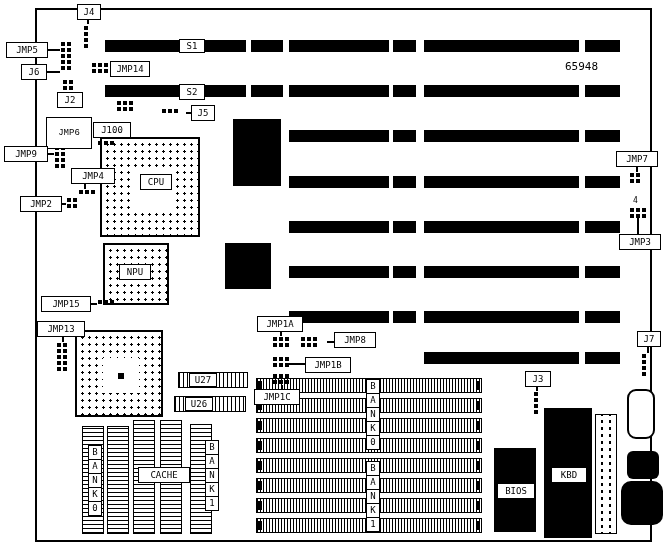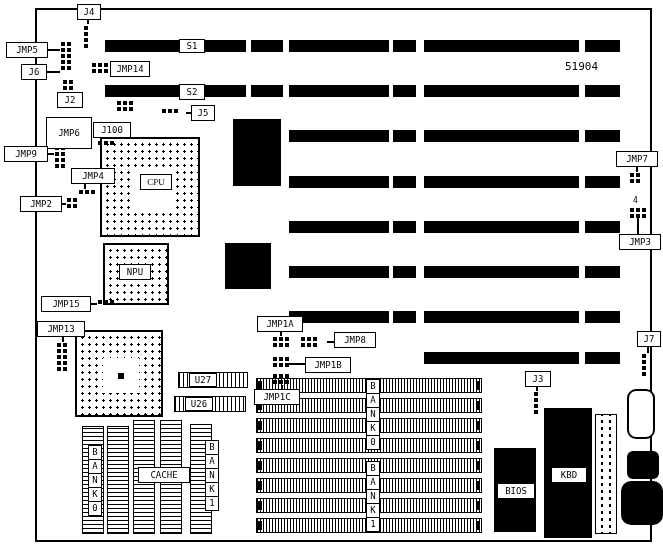--- a/index.html
+++ b/index.html
@@ -47,21 +47,21 @@
     background-image: radial-gradient(circle, #000 1.2px, transparent 1.4px);
     background-size: 8px 7px; background-position: 2px 3px; z-index: 1; }
   .round-black { position: absolute; background: #000; z-index: 1; }
   .round-outline { position: absolute; border: 2px solid #000; background: #fff; z-index: 1; }
 </style>
 </head>
 <body>
 
 <div id="stage">
   <div id="board"></div>
-  <div class="plain-text" style="left:565px; top:60px;">51904</div>
+  <div class="plain-text" style="left:565px; top:60px;">65948</div>
   <div class="plain-text small" style="left:633px; top:196px;">4</div>
 <div class="slot" style="left: 105px; top: 40px; width: 178px; height: 12px;"></div>
     <div class="slot" style="left: 289px; top: 40px; width: 127px; height: 12px;"></div>
     <div class="slot" style="left: 424px; top: 40px; width: 196px; height: 12px;"></div>
     <div class="slot" style="left: 105px; top: 85px; width: 178px; height: 12px;"></div>
     <div class="slot" style="left: 289px; top: 85px; width: 127px; height: 12px;"></div>
     <div class="slot" style="left: 424px; top: 85px; width: 196px; height: 12px;"></div>
     <div class="slot" style="left: 289px; top: 130px; width: 127px; height: 12px;"></div>
     <div class="slot" style="left: 424px; top: 130px; width: 196px; height: 12px;"></div>
     <div class="slot" style="left: 289px; top: 176px; width: 127px; height: 12px;"></div>
@@ -320,38 +320,38 @@
       <div class="cell">A</div>
       <div class="cell">N</div>
       <div class="cell">K</div>
       <div class="cell">1</div>
     </div>
     <div class="callout" style="left: 77px; top: 4px; width: 24px; height: 16px;">J4</div>
     <div class="callout" style="left: 6px; top: 42px; width: 42px; height: 16px;">JMP5</div>
     <div class="callout" style="left: 21px; top: 64px; width: 26px; height: 16px; text-align: center;">J6</div>
     <div class="callout" style="left: 57px; top: 92px; width: 26px; height: 16px;">J2</div>
     <div class="callout" style="left: 110px; top: 61px; width: 40px; height: 16px;">JMP14</div>
-    <div class="callout" style="left: 46px; top: 117px; width: 46px; height: 32px;">JMP6</div>
+    <div class="callout" style="left: 46px; top: 117px; width: 46px; height: 32px; font-family: Liberation Mono, monospace;">JMP6</div>
     <div class="callout" style="left: 93px; top: 122px; width: 38px; height: 16px;">J100</div>
     <div class="callout" style="left: 191px; top: 105px; width: 24px; height: 16px;">J5</div>
     <div class="callout" style="left: 4px; top: 146px; width: 44px; height: 16px;">JMP9</div>
     <div class="callout" style="left: 71px; top: 168px; width: 44px; height: 16px;">JMP4</div>
     <div class="callout" style="left: 20px; top: 196px; width: 42px; height: 16px;">JMP2</div>
     <div class="callout" style="left: 41px; top: 296px; width: 50px; height: 16px;">JMP15</div>
     <div class="callout" style="left: 37px; top: 321px; width: 48px; height: 16px;">JMP13</div>
     <div class="callout" style="left: 257px; top: 316px; width: 46px; height: 16px;">JMP1A</div>
     <div class="callout" style="left: 334px; top: 332px; width: 42px; height: 16px;">JMP8</div>
     <div class="callout" style="left: 305px; top: 357px; width: 46px; height: 16px;">JMP1B</div>
     <div class="callout" style="left: 254px; top: 389px; width: 46px; height: 16px;">JMP1C</div>
     <div class="callout" style="left: 616px; top: 151px; width: 42px; height: 16px;">JMP7</div>
     <div class="callout" style="left: 619px; top: 234px; width: 42px; height: 16px;">JMP3</div>
     <div class="callout" style="left: 637px; top: 331px; width: 24px; height: 16px;">J7</div>
     <div class="callout" style="left: 525px; top: 371px; width: 26px; height: 16px;">J3</div>
     <div class="callout" style="left: 179px; top: 39px; width: 26px; height: 14px; text-align: right;">S1</div>
     <div class="callout" style="left: 179px; top: 84px; width: 26px; height: 16px;">S2</div>
-    <div class="callout" style="left: 140px; top: 174px; width: 32px; height: 16px; font-family: Liberation Serif, serif;">CPU</div>
+    <div class="callout" style="left: 140px; top: 174px; width: 32px; height: 16px;">CPU</div>
     <div class="callout" style="left: 119px; top: 264px; width: 32px; height: 16px;">NPU</div>
     <div class="callout" style="left: 189px; top: 373px; width: 28px; height: 14px;">U27</div>
     <div class="callout" style="left: 185px; top: 397px; width: 28px; height: 14px;">U26</div>
     <div class="callout" style="left: 138px; top: 467px; width: 52px; height: 16px;">CACHE</div>
     <div class="callout" style="left: 497px; top: 483px; width: 38px; height: 16px;">BIOS</div>
     <div class="callout" style="left: 551px; top: 467px; width: 36px; height: 16px;">KBD</div>
   </div>
 
 </body></html>

